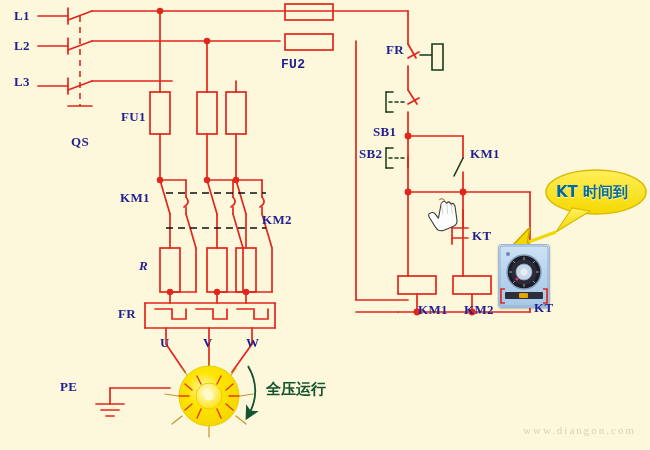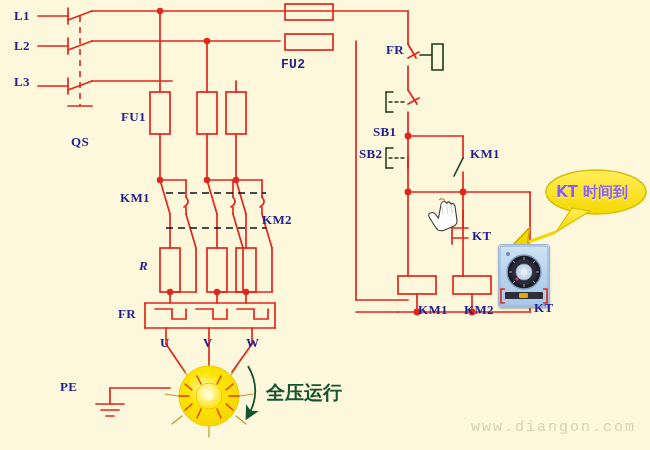--- a/index.html
+++ b/index.html
@@ -20,38 +20,38 @@
     letter-spacing:.3px;
     white-space:nowrap;
     user-select:none;
   }
   .lbl.italic{font-style:italic;}
   .cn{
     position:absolute;
     color:#14532d;
     font-family:"DejaVu Sans",sans-serif;
     font-weight:bold;
-    font-size:19px;
+    font-size:15px;
     white-space:nowrap;
   }
   .bubbletxt{
     position:absolute;
     font-family:"DejaVu Sans",sans-serif;
     font-weight:bold;
     font-size:15px;
-    color:#8b5cf6;
+    color:#0369a1;
     white-space:nowrap;
     text-shadow:0 1px 0 #fff6a8;
   }
   .wm{
     position:absolute;
     right:14px;bottom:14px;
     color:#d9d3b4;
-    font-family:Liberation Mono, monospace;
-    font-size:15px;
+    font-family:Liberation Serif, serif;
+    font-size:11px;
     letter-spacing:2px;
     white-space:nowrap;
   }
   .timerbox{
     position:absolute;
     border:1px solid #9fb8d6;
     background:linear-gradient(180deg,#cfe2f3 0%,#b9d4ee 45%,#a8c8e6 100%);
     border-radius:3px;
     box-shadow:0 1px 2px rgba(0,0,0,.25);
   }

